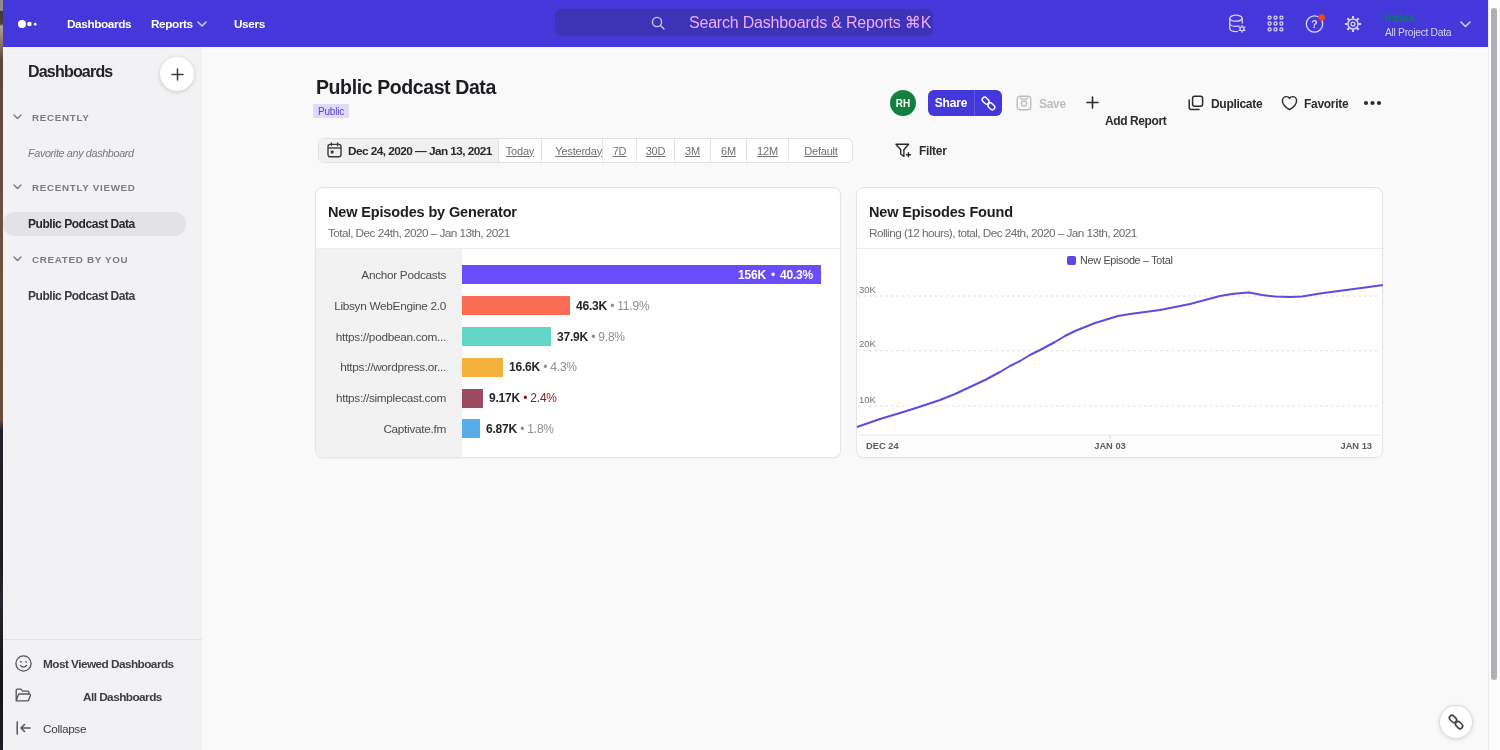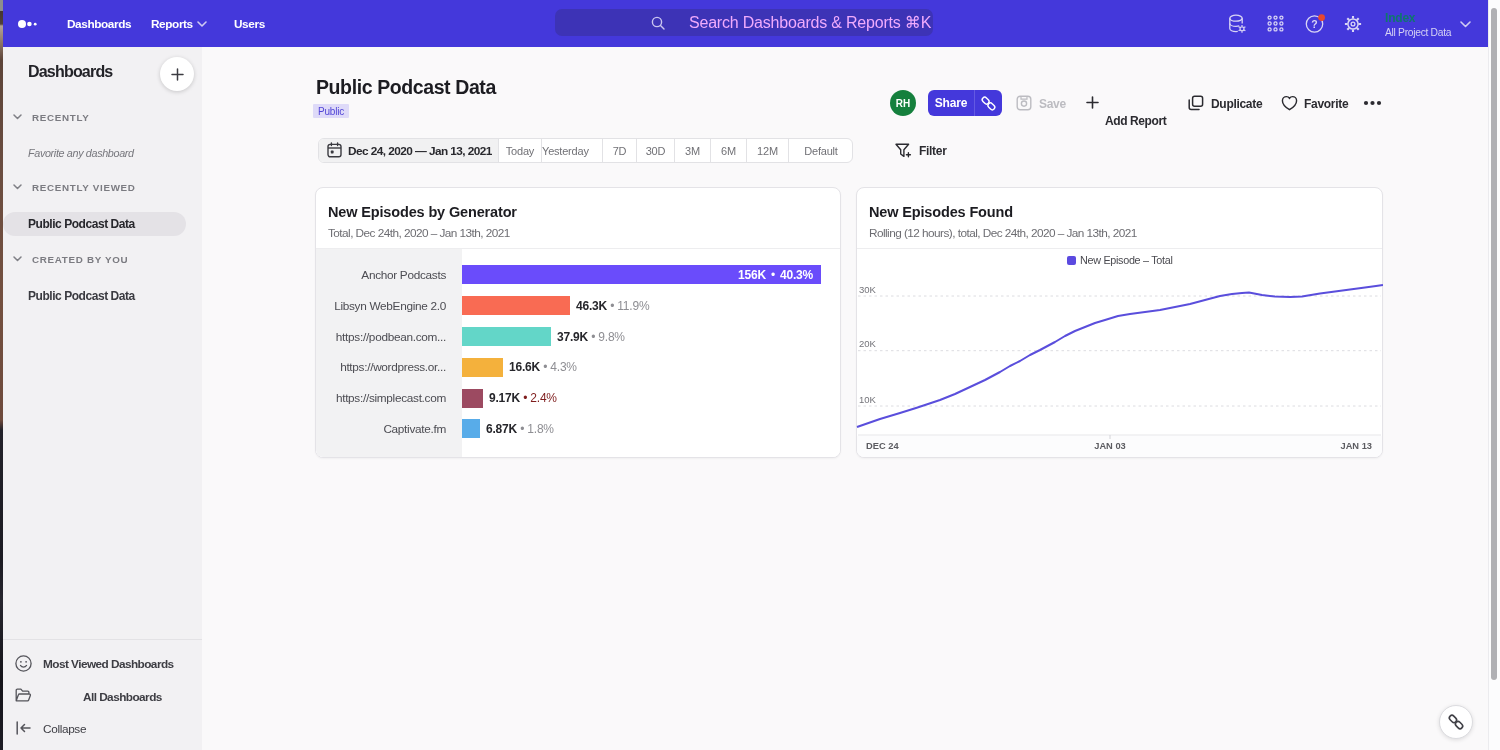--- a/index.html
+++ b/index.html
@@ -162,24 +162,24 @@
 
 <div class="abs" style="left:318px;top:138px;width:535px;height:25px;background:#fff;border:1px solid #e2e2e5;border-radius:6px;"></div>
 <div class="abs" style="left:319px;top:139px;width:180px;height:23px;background:#f1f1f2;border-radius:5px 0 0 5px;border-right:1px solid #e2e2e5;"></div>
 <svg class="abs" style="left:327px;top:142px;" width="15" height="16" viewBox="0 0 15 16">
   <rect x="1" y="2.4" width="13" height="12.4" rx="2.2" fill="none" stroke="#3a3a40" stroke-width="1.4"></rect>
   <path d="M1 6h13" stroke="#3a3a40" stroke-width="1.4"></path>
   <path d="M4.4 1v2.6M10.6 1v2.6" stroke="#3a3a40" stroke-width="1.4" stroke-linecap="round"></path>
   <rect x="3.8" y="8.6" width="2.8" height="2.8" rx="0.6" fill="#3a3a40"></rect>
 </svg>
 <div class="abs" style="left:348px;top:144px;color:#29292e;font-size:11.8px;font-weight:700;letter-spacing:-0.55px;">Dec 24, 2020 — Jan 13, 2021</div>
-<div class="abs" style="left:499px;top:138px;width:354px;height:25px;display:flex;align-items:center;color:#717176;font-size:11px;letter-spacing:-0.2px;">
+<div class="abs" style="left:499px;top:138px;width:354px;height:25px;display:flex;align-items:center;color:#717176;font-size:11px;letter-spacing:-0.2px;text-decoration:underline;">
   <span style="width:42px;text-align:center;">Today</span>
     <span style="width:1px;height:25px;background:#e2e2e5;"></span>
-  <span style="width:60px;text-align:left;">Yesterday</span>
+  <span style="width:60px;text-align:right;">Yesterday</span>
     <span style="width:1px;height:25px;background:#e2e2e5;"></span>
   <span style="width:33px;text-align:center;">7D</span>
     <span style="width:1px;height:25px;background:#e2e2e5;"></span>
   <span style="width:37px;text-align:center;">30D</span>
     <span style="width:1px;height:25px;background:#e2e2e5;"></span>
   <span style="width:35px;text-align:center;">3M</span>
     <span style="width:1px;height:25px;background:#e2e2e5;"></span>
   <span style="width:35px;text-align:center;">6M</span>
     <span style="width:1px;height:25px;background:#e2e2e5;"></span>
   <span style="width:41px;text-align:center;">12M</span>

